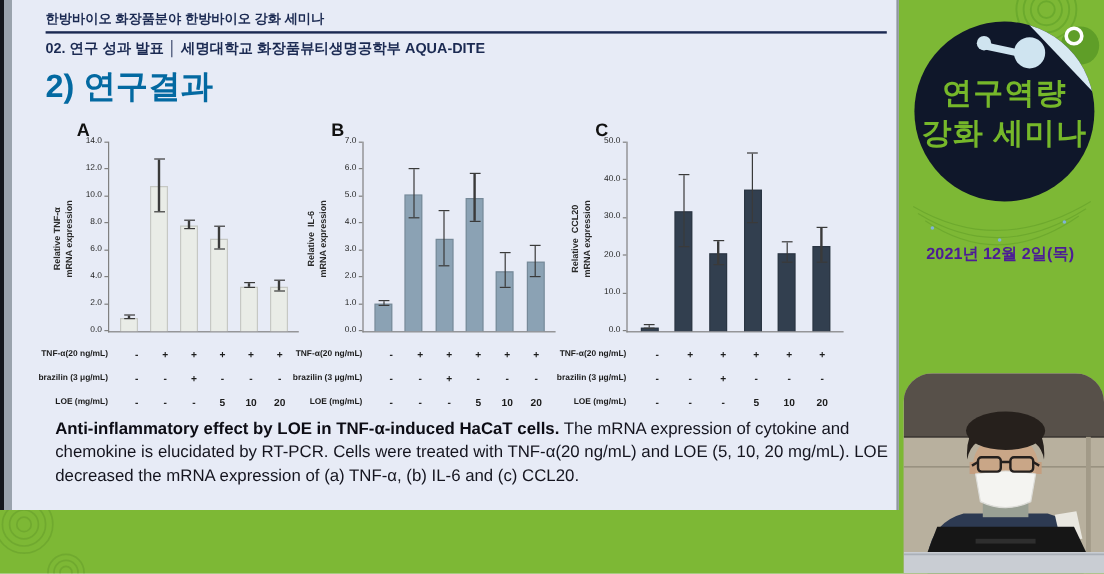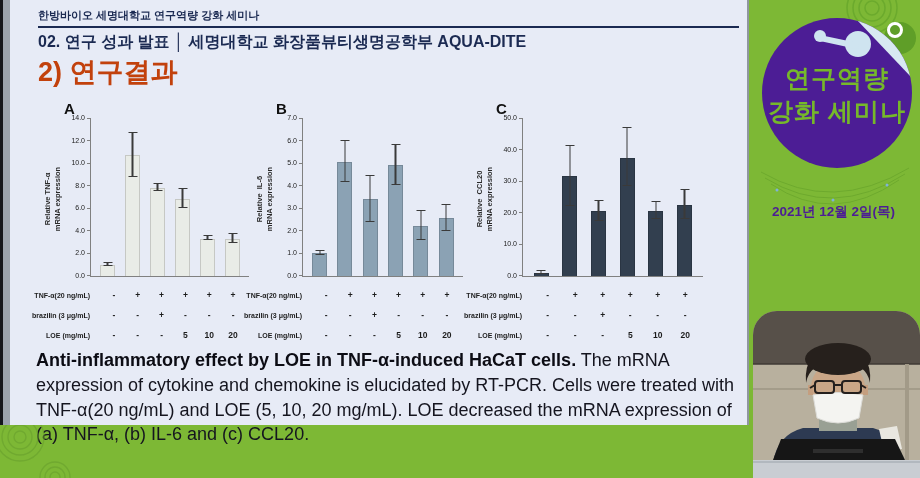--- a/index.html
+++ b/index.html
@@ -9,22 +9,22 @@
     font-family:"Liberation Sans", sans-serif;
   }
   
   .left-strip{position:absolute;left:0;top:0;width:10px;height:425px;
     background:linear-gradient(to right,#14171c 0 3px,#9aa3ad 3px 100%);}
   
   .slide{position:absolute;left:10px;top:0;width:737px;height:425px;
     background:#e7ebf6;border-right:2px solid #8f969f;}
   .hdr1{position:absolute;left:28px;top:8px;font-size:11px;font-weight:700;color:#1b2a52;}
   .hdr-rule{position:absolute;left:28px;top:26px;width:701px;height:2px;background:#1b2a52;}
-  .hdr2{position:absolute;left:28px;top:32px;font-size:16px;font-weight:600;color:#1b2a52;}
-  .slide-title{position:absolute;left:28px;top:54px;font-size:27px;font-weight:800;color:#c2410c;}
+  .hdr2{position:absolute;left:28px;top:32px;font-size:12px;font-weight:600;color:#1b2a52;}
+  .slide-title{position:absolute;left:28px;top:54px;font-size:27px;font-weight:800;color:#0369a1;}
   
   .panel{position:absolute;top:104px;}
   .panel-a{left:36px;} .panel-b{left:248px;} .panel-c{left:468px;}
   .panel-letter{position:absolute;left:18px;top:-4px;font-size:15px;font-weight:800;color:#111;}
   .plot-area{display:flex;margin-top:14px;}
   .ylabel{position:relative;width:14px;}
   .ylabel-text{position:absolute;top:50%;left:50%;transform:translate(-50%,-50%) rotate(-90deg);
     white-space:pre;text-align:center;font-size:7.5px;font-weight:700;color:#2a2a2a;line-height:1.35;}
   .yticks{width:30px;height:166px;margin-top:-4px;display:flex;flex-direction:column;
     justify-content:space-between;}
@@ -40,44 +40,44 @@
     border-top:1.3px solid #3a3a3a;border-bottom:1.3px solid #3a3a3a;display:flex;justify-content:center;}
   .err i{width:1.3px;background:#3a3a3a;display:block;}
   
   .treat{margin-top:5px;}
   .t-row{display:flex;align-items:center;height:20px;}
   .t-label{flex:0 0 110px;margin-left:-66px;text-align:right;padding-right:8px;
     font-size:7px;font-weight:700;color:#1c1c1c;white-space:nowrap;}
   .t-cells{flex:1;display:flex;justify-content:space-around;padding:0 4px;}
   .t-cell{width:15px;text-align:center;font-size:8.5px;font-weight:800;color:#1c1c1c;}
   
-  .caption{position:absolute;left:26px;top:348px;width:716px;font-size:18px;line-height:1.38;
+  .caption{position:absolute;left:36px;top:348px;width:716px;font-size:14px;line-height:1.38;
     color:#15151f;}
   .caption b{font-weight:800;color:#0c0c14;}
   
   .sidebar{position:absolute;left:747px;top:0;width:173px;height:478px;}
   .big-circle{position:absolute;left:15px;top:18px;width:150px;height:150px;border-radius:50%;
-    background:#4c1d95;overflow:hidden;}
+    background:#0f172a;overflow:hidden;}
   .circle-text{position:absolute;left:0;top:44px;width:100%;text-align:center;
     font-weight:800;color:#76b82a;font-size:25px;line-height:1.3;letter-spacing:1px;}
   .sidebar-date{position:absolute;left:0;top:202px;width:100%;text-align:center;color:#4c1d95;
     font-size:13.5px;font-weight:700;line-height:1.55;}
   .deco-svg{position:absolute;left:0;top:0;width:173px;height:478px;}
   .band-deco{position:absolute;left:0;top:425px;width:200px;height:53px;}
   
   .webcam{position:absolute;left:753px;top:311px;width:167px;height:167px;
     border-radius:24px 24px 0 0;overflow:hidden;background:#b8b09e;}
 </style>
 </head>
 <body>
 
 <div class="left-strip"></div>
 
 <div class="slide">
-  <div class="hdr1">한방바이오 세명대학교 연구역량 강화 세미나</div>
+  <div class="hdr1">한방바이오 화장품분야 한방바이오 강화 세미나</div>
   <div class="hdr-rule"></div>
   <div class="hdr2">02. 연구 성과 발표 │ 세명대학교 화장품뷰티생명공학부 AQUA-DITE</div>
   <div class="slide-title">2) 연구결과</div>
 
   <div class="panel panel-a">
     <div class="panel-letter">A</div>
     <div class="plot-area">
       <div class="ylabel">
           <div class="ylabel-text">Relative TNF-α
 mRNA expression</div>

